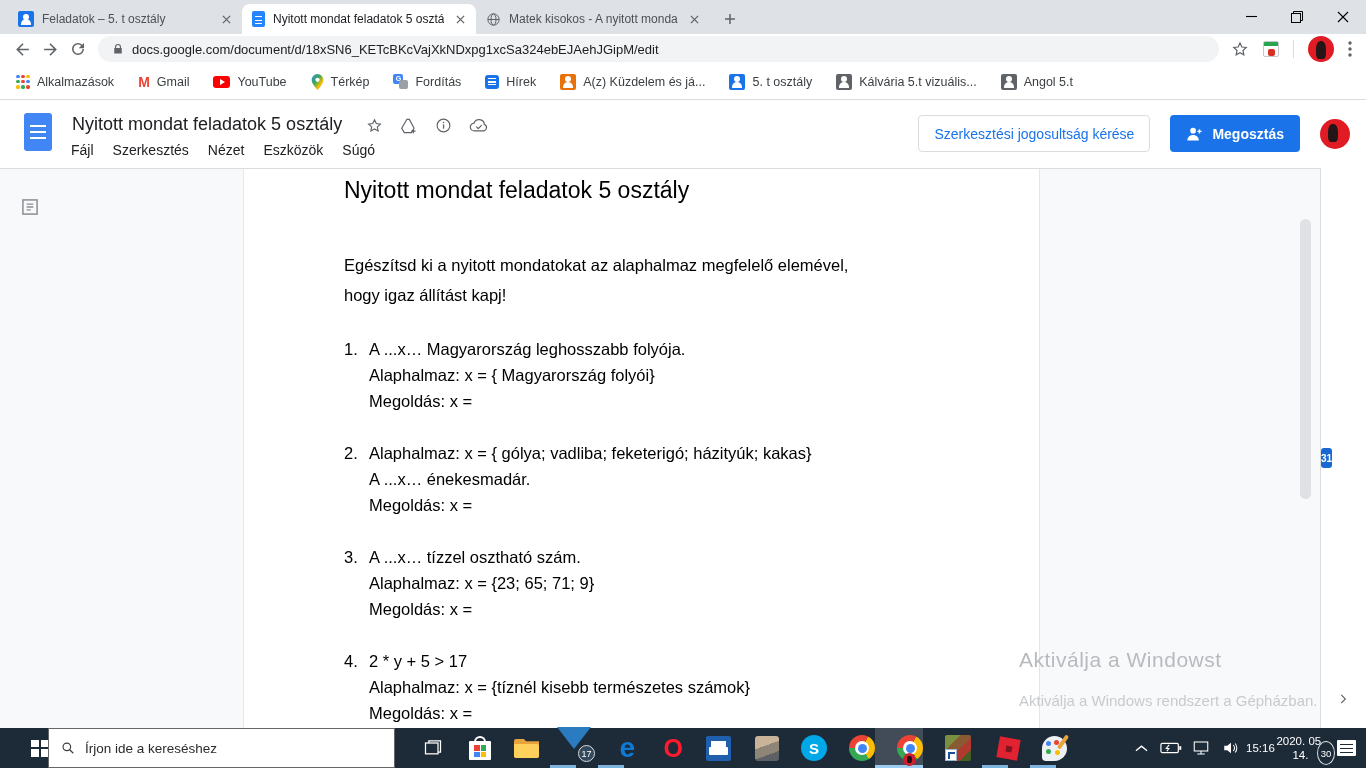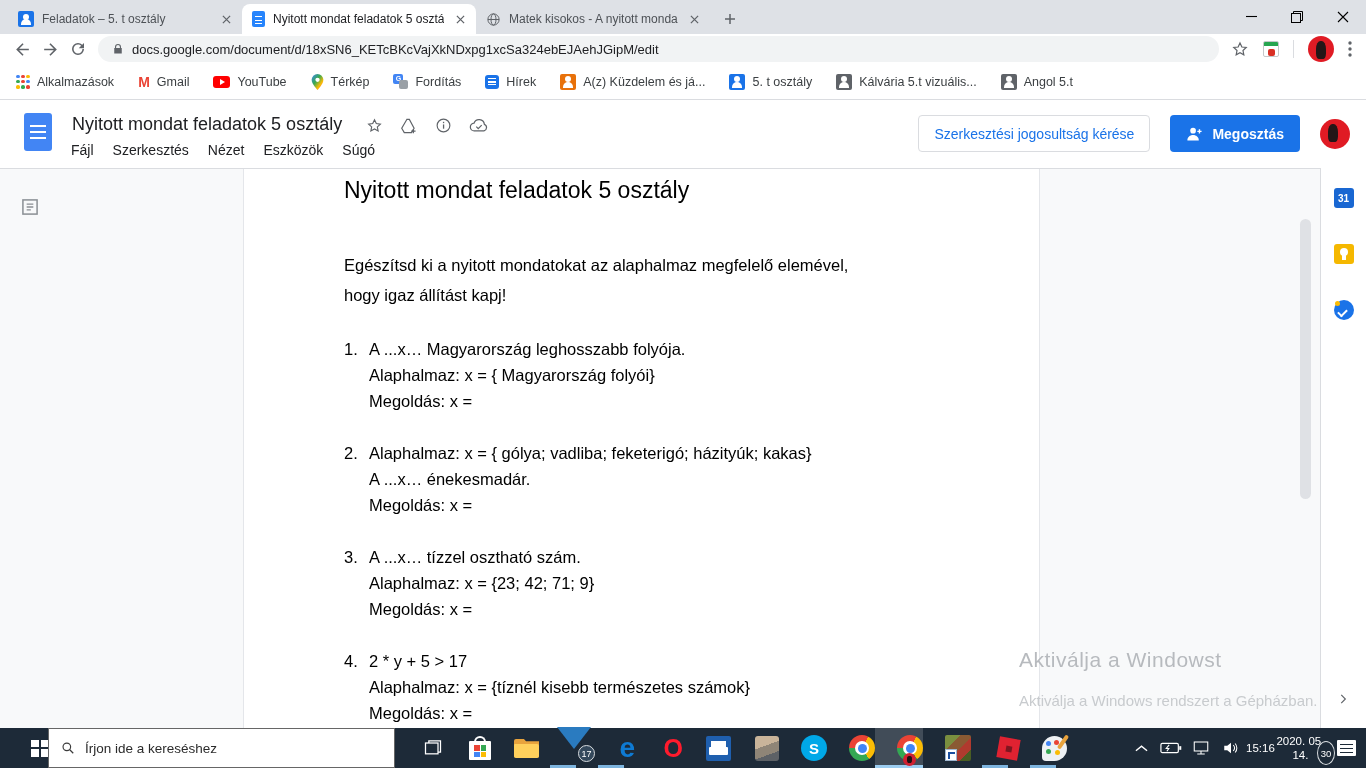--- a/index.html
+++ b/index.html
@@ -68,21 +68,21 @@
 .outline-btn{position:absolute;left:20px;top:28px;width:20px;height:20px}
 .doctext{position:absolute;left:100px;top:5px;width:640px;color:#000}
 .doctext h1{font-size:23px;font-weight:normal;line-height:32px}
 .intro{margin-top:44px;font-size:16.5px;line-height:30px}
 .item{display:flex;margin-top:26px;font-size:16.5px;line-height:26px}
 .item:first-of-type{margin-top:17px}
 .inum{width:25px;flex-shrink:0}
 .scrollthumb{position:absolute;right:9px;top:50px;width:11px;height:280px;background:#dfe1e5;border-radius:6px}
 
 
-.gside{position:absolute;top:168px;right:0;width:46px;bottom:40px;background:#fff;border-left:1px solid #dadce0;display:flex;flex-direction:column;align-items:center;padding-top:20px;gap:36px}
+.gside{position:absolute;top:168px;right:0;width:46px;bottom:40px;background:#fff;border-left:1px solid #dadce0;display:flex;flex-direction:row;align-items:center;padding-top:20px;gap:36px}
 .gcal{width:20px;height:20px;background:#1967d2;border-radius:3px;color:#fff;font-size:10px;font-weight:bold;display:flex;align-items:center;justify-content:center}
 .gkeep{width:20px;height:20px;background:#f5b800;border-radius:3px;position:relative}
 .gkeep::before{content:'';position:absolute;left:6px;top:3.5px;width:8px;height:8px;border-radius:50%;background:#fff}
 .gkeep::after{content:'';position:absolute;left:8px;top:11px;width:4px;height:4.5px;background:#fff}
 .gtasks{width:20px;height:20px;background:#1a73e8;border-radius:50%;position:relative}
 .gtasks::before{content:'';position:absolute;left:4px;top:9px;width:7px;height:4px;border-left:2.5px solid #fff;border-bottom:2.5px solid #fff;transform:rotate(-45deg)}
 .gtasks::after{content:'';position:absolute;left:1px;top:1px;width:5px;height:5px;border-radius:50%;background:#fbbc05}
 .sidechev{position:absolute;bottom:22px;left:15px}
 
 
@@ -374,21 +374,21 @@
           <span>
               <div>Alaphalmaz: x = { gólya; vadliba; feketerigó; házityúk; kakas}</div>
               <div>A ...x… énekesmadár.</div>
               <div>Megoldás: x =</div>
             </span>
         </div>
         <div class="item">
           <span class="inum">3.</span>
           <span>
               <div>A ...x… tízzel osztható szám.</div>
-              <div>Alaphalmaz: x = {23; 42; 71; 9}</div>
+              <div>Alaphalmaz: x = {23; 65; 71; 9}</div>
               <div>Megoldás: x =</div>
             </span>
         </div>
         <div class="item">
           <span class="inum">4.</span>
           <span>
               <div>2 * y + 5 &gt; 17</div>
               <div>Alaphalmaz: x = {tíznél kisebb természetes számok}</div>
               <div>Megoldás: x =</div>
             </span>

